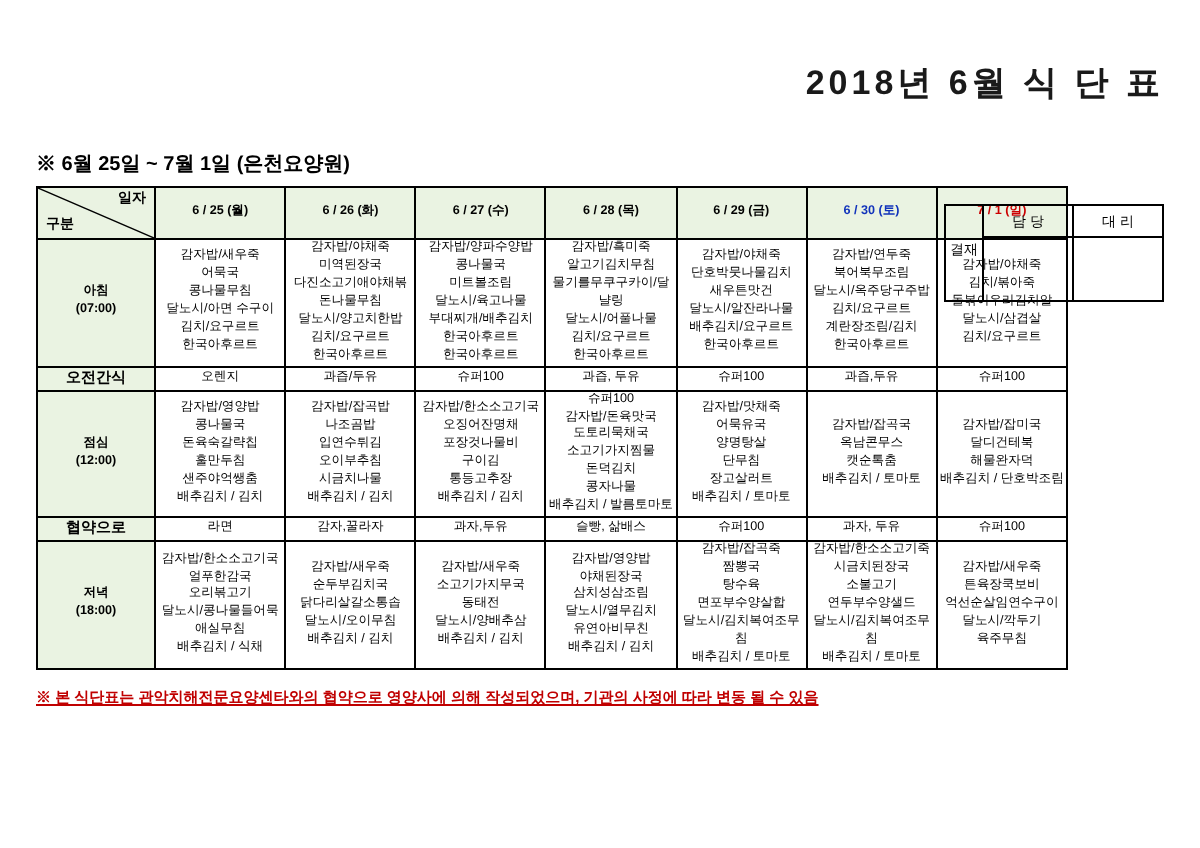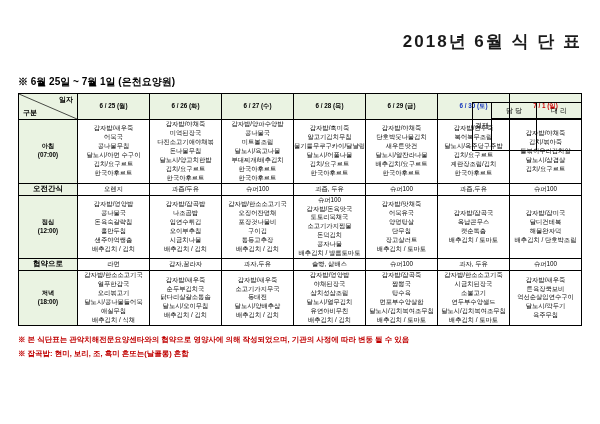--- a/index.html
+++ b/index.html
@@ -59,21 +59,21 @@
     height: 29px;
   }
   .period {
     margin-top: 22px;
     font-size: 10px;
     font-weight: bold;
     color: #000;
   }
   table.menu {
     border-collapse: collapse;
-    width: 564px;
+    width: 516px;
     margin-top: 4px;
     table-layout: fixed;
   }
   table.menu td, table.menu th {
     border: 1px solid #000;
     font-size: 6.3px;
     text-align: center;
     vertical-align: middle;
     padding: 0;
     color: #000;
@@ -135,21 +135,21 @@
     height: 11px;
     font-size: 6.3px;
   }
   .notes {
     margin-top: 7px;
     font-size: 7.5px;
     color: #c00000;
     font-weight: bold;
     line-height: 1.9;
   }
-  .notes div { white-space: nowrap; }
+  .notes div { white-space: nowrap; text-decoration: underline; }
 </style>
 </head>
 <body>
 
 <div class="page">
 
   <div class="title">2018년 6월 식 단 표</div>
 
   <div class="approval-wrap">
     <table class="approval">
@@ -237,16 +237,15 @@
         <td class="meal">감자밥/영양밥<br>야채된장국<br>삼치성삼조림<br>달노시/열무김치<br>유연아비무친<br>배추김치 / 김치</td>
         <td class="meal">감자밥/잡곡죽<br>짬뽕국<br>탕수육<br>면포부수양살합<br>달노시/김치복여조무침<br>배추김치 / 토마토</td>
         <td class="meal">감자밥/한소소고기죽<br>시금치된장국<br>소불고기<br>연두부수양샐드<br>달노시/김치복여조무침<br>배추김치 / 토마토</td>
         <td class="meal">감자밥/새우죽<br>튼육장쿡보비<br>억선순살임연수구이<br>달노시/깍두기<br>육주무침</td>
       </tr>
     </tbody>
   </table>
 
   <div class="notes">
     <div>※ 본 식단표는 관악치해전문요양센타와의 협약으로 영양사에 의해 작성되었으며, 기관의 사정에 따라 변동 될 수 있음</div>
-    <div>※ 잡곡밥: 현미, 보리, 조, 흑미 혼또는(날콜롱) 혼합</div>
   </div>
 
 </div>
 
 </body></html>

